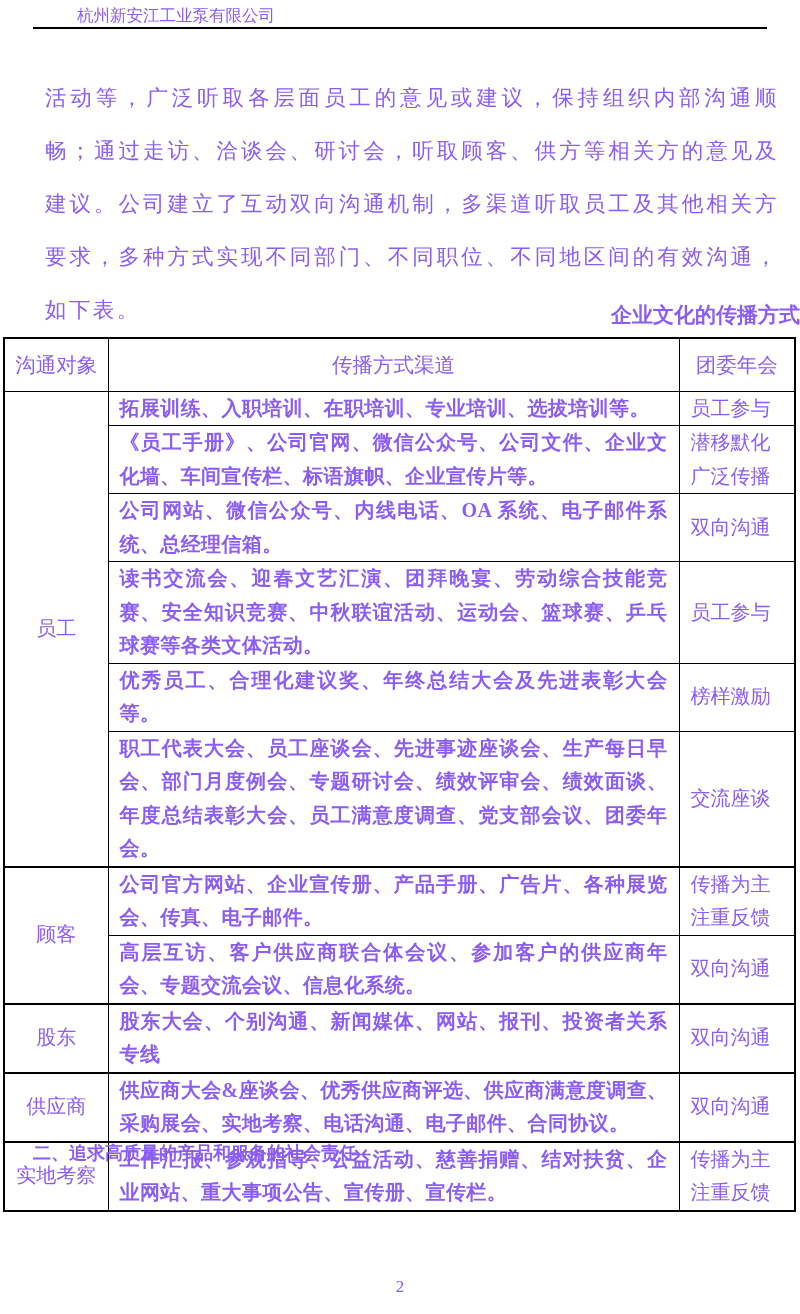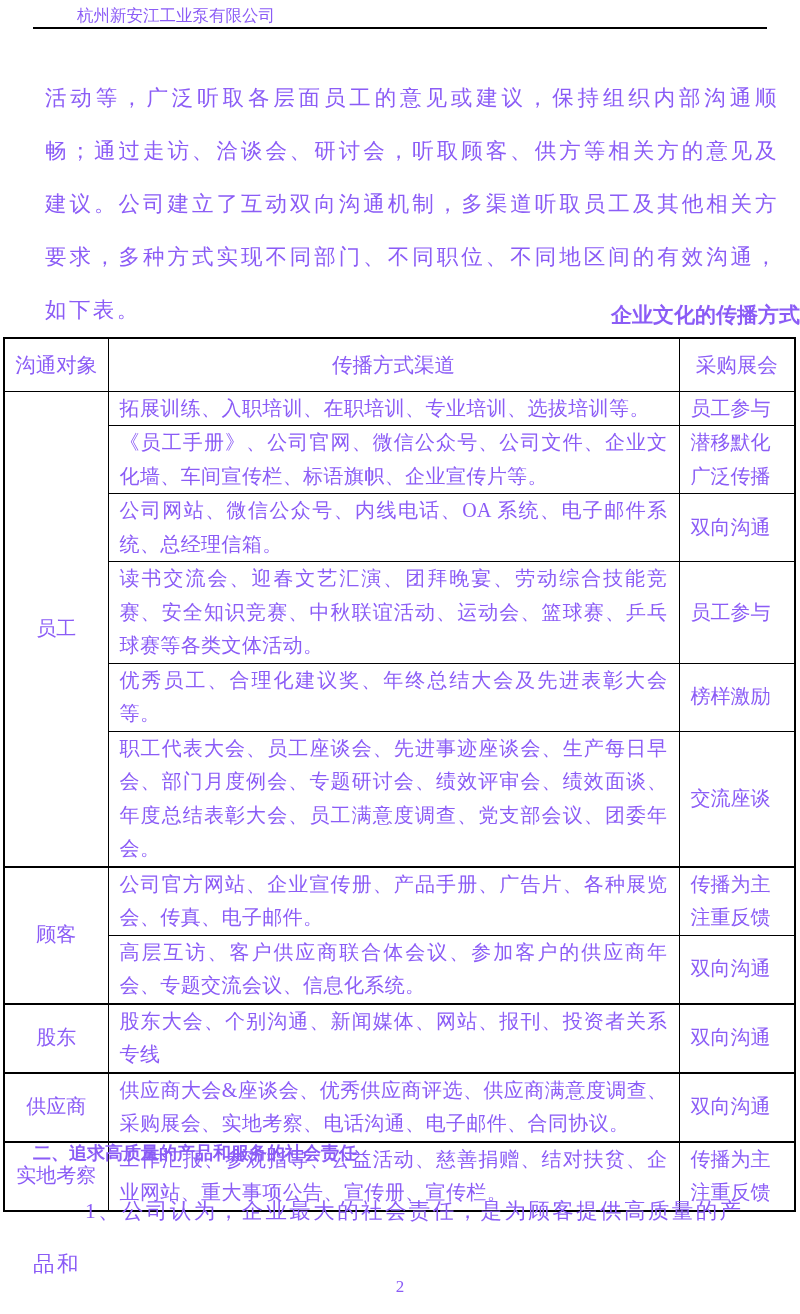--- a/index.html
+++ b/index.html
@@ -62,20 +62,21 @@
     padding:0 2px;
   }
   td.obj{
     text-align:center;
     padding:0 6px;
     line-height:33px;
   }
   td.chan{
     text-align:justify;text-justify:inter-ideograph;
     letter-spacing:0.4px;
+    font-weight:bold;
   }
   td.meth{
     white-space:pre-line;
     padding:0 9px;
     line-height:33.5px;
   }
   tr.grp td{border-top-width:2px;}
   
   .sec-h{
     position:absolute;top:1141px;left:33px;width:734px;
@@ -113,21 +114,21 @@
   <table class="comm">
     <colgroup>
       <col style="width:104px">
       <col style="width:571px">
       <col style="width:116px">
     </colgroup>
     <tbody>
         <tr style="height:53px">
       <th>沟通对象</th>
       <th>传播方式渠道</th>
-      <th>采购展会</th>
+      <th>团委年会</th>
     </tr>
     <tr style="height:34px">
       <td class="obj" rowspan="6">员工</td>
       <td class="chan">拓展训练、入职培训、在职培训、专业培训、选拔培训等。</td>
       <td class="meth">员工参与</td>
     </tr>
     <tr style="height:67px">
       <td class="chan">《员工手册》、公司官网、微信公众号、公司文件、企业文化墙、车间宣传栏、标语旗帜、企业宣传片等。</td>
       <td class="meth">潜移默化
 广泛传播</td>
@@ -172,17 +173,16 @@
       <td class="obj">实地考察</td>
       <td class="chan">工作汇报、参观指导、公益活动、慈善捐赠、结对扶贫、企业网站、重大事项公告、宣传册、宣传栏。</td>
       <td class="meth">传播为主
 注重反馈</td>
     </tr>
   </tbody>
     </table>
 
   <h2 class="sec-h">二、追求高质量的产品和服务的社会责任</h2>
 
-  <p class="para2">1、公司认为，企业最大的社会责任，是为顾客提供高质量的产品和</p>
 
   <div class="pgnum">2</div>
 
 </div>
 
 </body></html>

